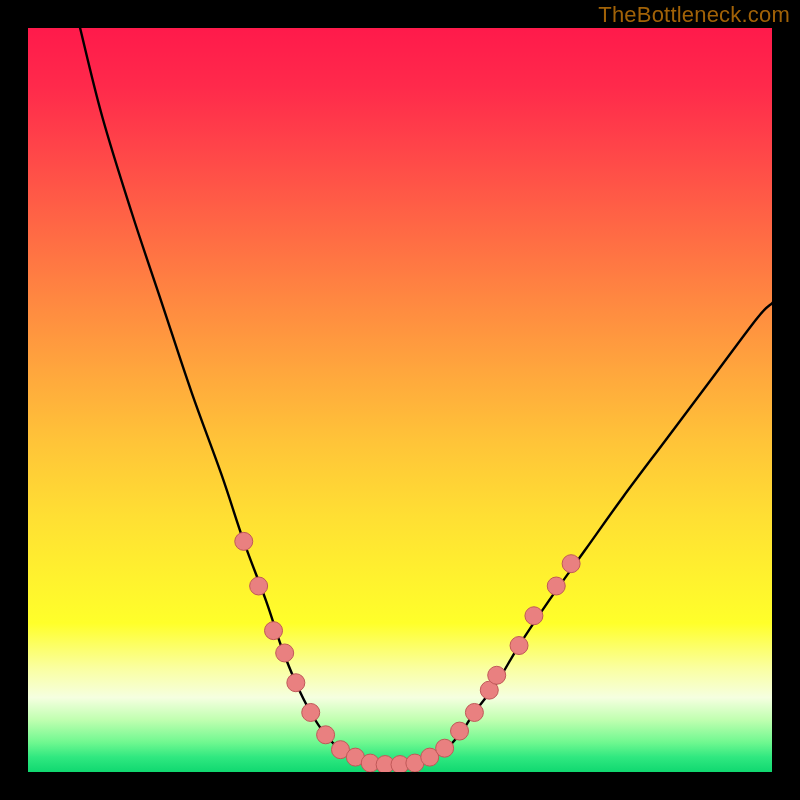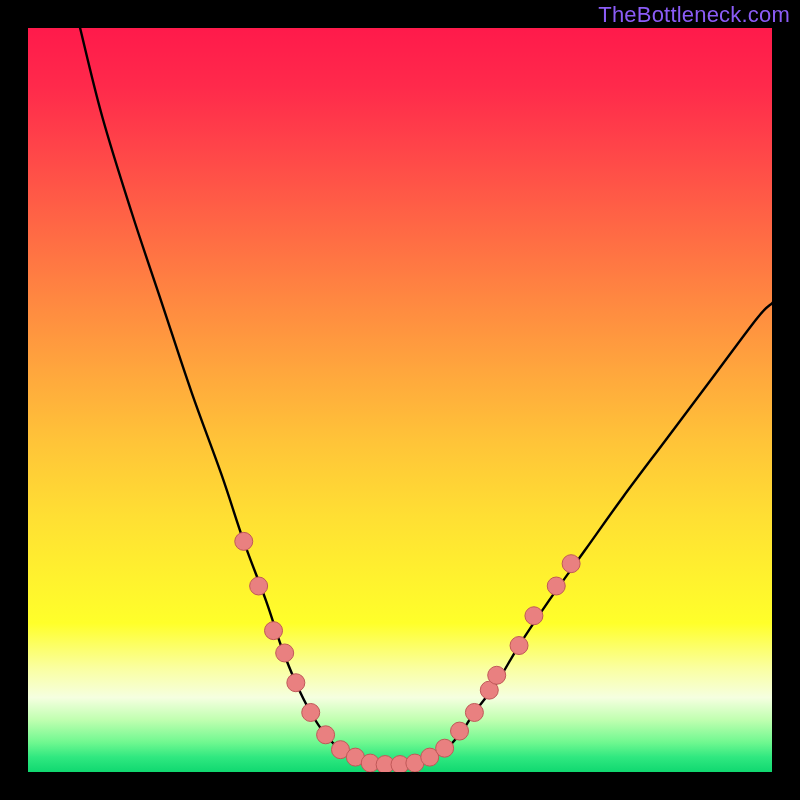--- a/index.html
+++ b/index.html
@@ -57,21 +57,21 @@
     position: absolute;
     top: 0;
     left: 0;
     width: 744px;
     height: 744px;
   }
   .watermark {
     position: absolute;
     top: 2px;
     right: 10px;
-    color: #8b5cf6;
+    color: #a16207;
     font-size: 22px;
     font-weight: 400;
     letter-spacing: 0.2px;
   }
 </style>
 </head>
 <body>
 
 <div class="frame">
   <div class="plot-area">

